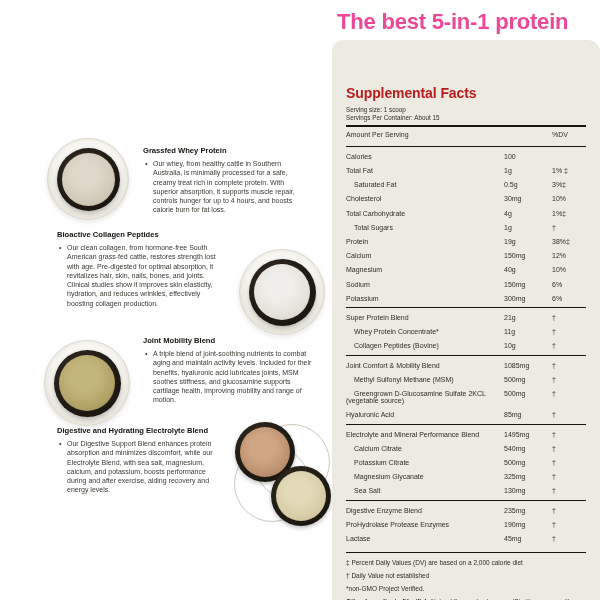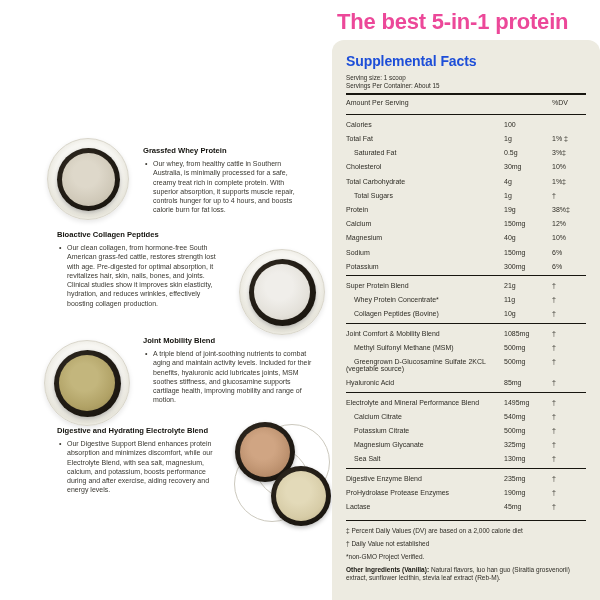--- a/index.html
+++ b/index.html
@@ -54,21 +54,21 @@
   .bowl-tan { left:5px; top:2px; }
   .bowl-tan .powder { width:50px; height:50px;
     background: radial-gradient(circle at 45% 40%, #d0a583 30%, #c2977494 65%, #a87c5b 100%), radial-gradient(circle,#c79c79,#a87c5b); }
   .bowl-cream { left:41px; top:46px; }
   .bowl-cream .powder { width:50px; height:50px;
     background: radial-gradient(circle at 45% 40%, #e3dab9 30%, #d7cca7 65%, #b9ac83 100%); }
 
   
   .sf-panel { position:absolute; left:332px; top:40px; width:268px; height:560px;
     background:#edebe1; border-radius:12px 12px 0 0; padding:13px 14px 0 14px; }
-  .sf-title { font-size:14px; font-weight:700; color:#1d4ed8; line-height:16px; letter-spacing:-0.1px; }
+  .sf-title { font-size:14px; font-weight:700; color:#b91c1c; line-height:16px; letter-spacing:-0.1px;margin-top:32px; }
   .sf-serving { margin-top:5px; font-size:6.3px; line-height:7.6px; color:#2e2c25; }
   .sf-thickline { height:1.5px; background:#17150f; margin-top:4px; }
   .sf-header-row { display:flex; align-items:center; height:15px; font-size:7px; color:#2e2c25; }
   .sf-header-row .hdr-label { flex:1; }
   .sf-header-row .hdr-dv { width:34px; }
 
   .sf-section { padding:2px 0; }
   .sf-section + .sf-section { border-top:1.5px solid #17150f; }
   .sf-row { display:flex; align-items:flex-start; padding:3.5px 0; font-size:7px; line-height:7.2px; color:#2e2c25; }
   .sf-label { flex:1; padding-right:4px; }

